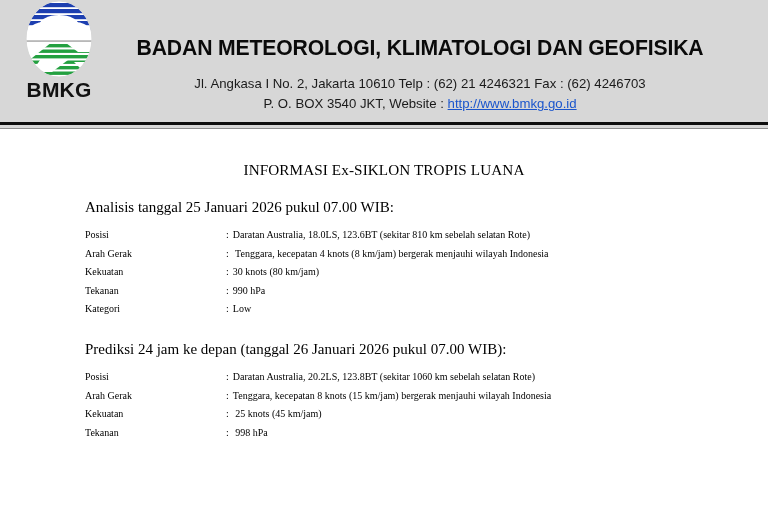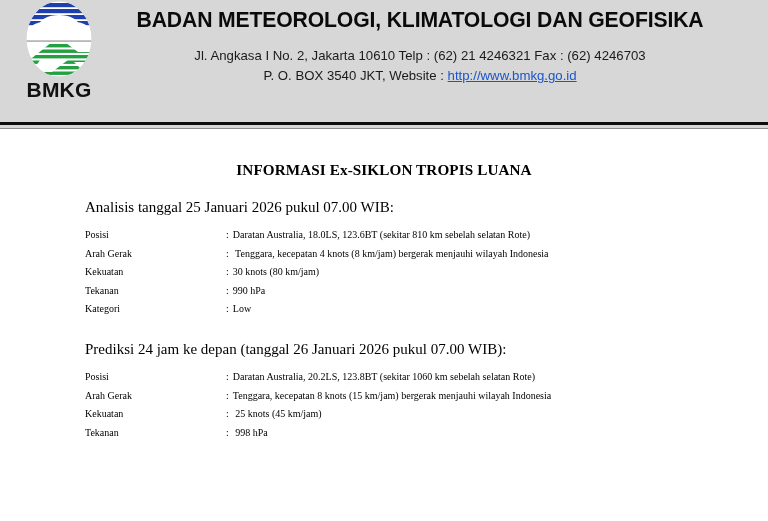--- a/index.html
+++ b/index.html
@@ -47,21 +47,21 @@
     font-weight: bold;
     font-size: 21px;
     letter-spacing: 0.2px;
     line-height: 1;
     color: #111;
     margin-top: 1px;
   }
 
   .header-text {
     flex: 1 1 auto;
-    padding-top: 8px;
+    padding-top: 36px;
     padding-right: 46px;
     text-align: center;
   }
   .org-title {
     font-family: "Liberation Sans", "DejaVu Sans", sans-serif;
     font-weight: bold;
     font-size: 21.5px;
     letter-spacing: -0.15px;
     color: #0a0a0a;
     white-space: nowrap;
@@ -97,21 +97,21 @@
     background: #8e8e8e;
   }
 
   
   .doc {
     padding: 0 0 0 0;
     background: #fff;
   }
   .doc-title {
     text-align: center;
-    font-weight: bold;
+    font-weight: normal;
     font-size: 15.2px;
     margin-top: 32px;
     letter-spacing: 0.1px;
   }
   .intro {
     margin: 22px 74px 0 85px;
     font-size: 15px;
     line-height: 1.40;
     text-align: justify;
   }

